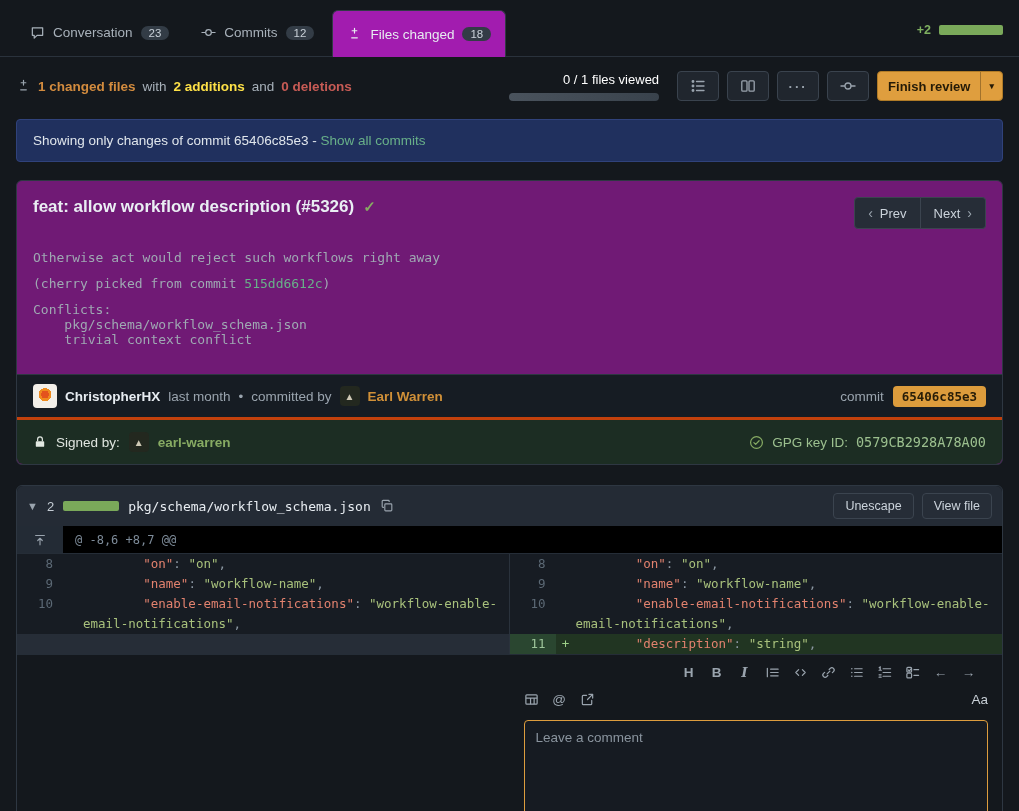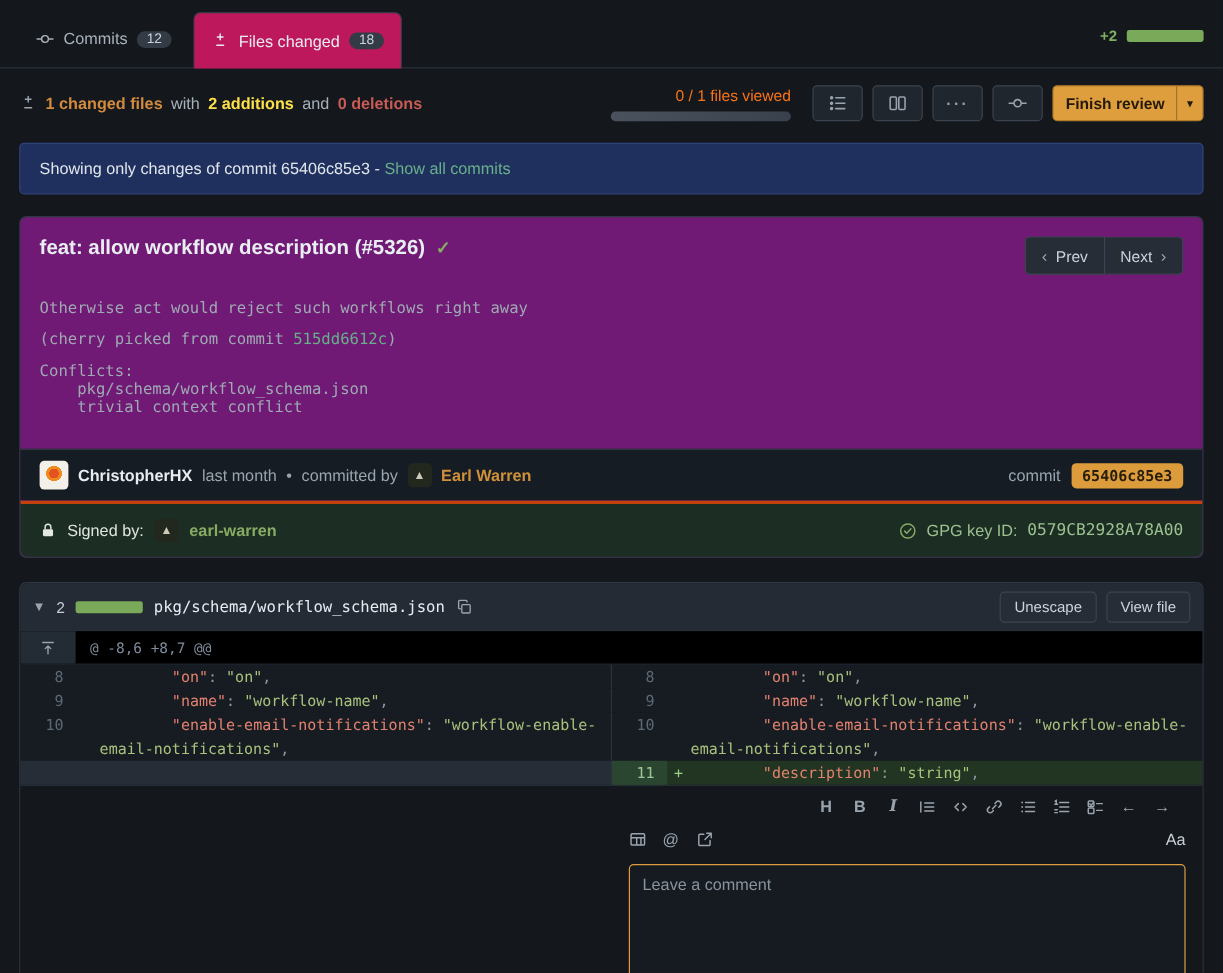--- a/index.html
+++ b/index.html
@@ -6,36 +6,36 @@
   html,body{width:1019px;height:811px;overflow:hidden;}
   body{background:#14181d;font-family:"Liberation Sans",sans-serif;color:#d5dce3;font-size:13.5px;}
   .mono{font-family:"DejaVu Sans Mono",monospace;}
   svg{display:block;}
   .ic{display:flex;align-items:center;justify-content:center;}
 
   
   .topbar{height:57px;display:flex;align-items:flex-end;padding:0 16px;border-bottom:1px solid #2a323c;background:#14181d;}
   .tabs{display:flex;align-items:flex-end;gap:4px;height:100%;}
   .tab{display:flex;align-items:center;gap:8px;padding:0 14px;height:47px;color:#a8b1ba;cursor:pointer;}
-  .tab.active{background:#be185d;border:1px solid #313a45;border-bottom:none;border-radius:6px 6px 0 0;color:#e7ecf1;margin-bottom:-1px;position:relative;z-index:2;}
+  .tab.active{background:#a21caf;border:1px solid #313a45;border-bottom:none;border-radius:6px 6px 0 0;color:#e7ecf1;margin-bottom:-1px;position:relative;z-index:2;}
   .pill{background:#333c46;color:#c9d1d9;border-radius:10px;padding:1px 8px;font-size:11.5px;}
   .topbar-right{margin-left:auto;display:flex;align-items:center;gap:8px;padding-bottom:19px;}
   .green-text{color:#7fb060;font-weight:700;font-size:12.5px;}
   .bar{height:10px;border-radius:2px;background:#7aa95a;}
   .bar.top{width:64px;}
 
   
   .summary-row{display:flex;align-items:center;margin:14px 16px 0;}
   .sum-left{display:flex;align-items:center;gap:7px;color:#a8b1ba;}
   .link-orange{color:#d28b3e;font-weight:600;cursor:pointer;text-decoration:none;}
   .text-green{color:#fde047;font-weight:700;}
   .text-red{color:#c75b55;font-weight:600;}
   .sum-right{margin-left:auto;display:flex;align-items:center;gap:8px;}
   .viewed{display:flex;flex-direction:column;align-items:flex-end;gap:6px;margin-right:10px;}
-  .viewed .lbl{font-size:13px;color:#f97316;}
+  .viewed .lbl{font-size:13px;color:#ffffff;}
   .progress{width:150px;height:8px;border-radius:4px;background:linear-gradient(to right,#4a535d,#39424c);}
   .icon-btn{width:42px;height:30px;border:1px solid #3a434e;background:#20262e;border-radius:4px;display:flex;align-items:center;justify-content:center;color:#9aa4ae;cursor:pointer;}
   .dots{letter-spacing:2px;font-weight:700;color:#9aa4ae;font-size:13px;}
   .btn-orange{display:flex;align-items:center;background:#df9e3e;color:#241a07;font-weight:700;font-size:13px;border-radius:4px;height:30px;cursor:pointer;border:1px solid #b07b27;}
   .btn-orange .lab{padding:0 10px;}
   .btn-orange .caret{padding:0 8px;border-left:1px solid rgba(0,0,0,.28);font-size:9px;line-height:28px;}
 
   
   .banner{margin:18px 16px 0;background:#20305e;border:1px solid #30427b;border-radius:4px;padding:13px 16px;color:#e0e6ec;}
   .banner a{color:#68b089;cursor:pointer;text-decoration:none;}
@@ -111,20 +111,29 @@
   textarea{margin-top:13px;display:block;width:100%;height:103px;background:#161b22;border:1px solid #dd9d3e;border-radius:4px;padding:9px 11px;color:#e0e6ec;font-size:13.5px;font-family:"Liberation Sans",sans-serif;resize:none;outline:none;}
   textarea::placeholder{color:#8a949e;}
 </style>
 </head>
 <body>
 
 <header class="topbar">
   <nav class="tabs">
     <a class="tab">
       <span class="ic">
+        <svg width="15" height="15" viewBox="0 0 16 16" fill="none" stroke="currentColor" stroke-width="1.3" stroke-linejoin="round">
+            <path d="M2.5 3h11v8h-6l-3 3v-3h-2z"></path>
+          </svg>
+      </span>
+      <span>Conversation</span>
+      <span class="pill">23</span>
+    </a>
+    <a class="tab">
+      <span class="ic">
         <svg width="15" height="15" viewBox="0 0 16 16" fill="none" stroke="currentColor" stroke-width="1.3">
             <circle cx="8" cy="8" r="3"></circle>
             <path d="M.5 8h4.5M11 8h4.5"></path>
           </svg>
       </span>
       <span>Commits</span>
       <span class="pill">12</span>
     </a>
     <a class="tab active">
       <span class="ic">

